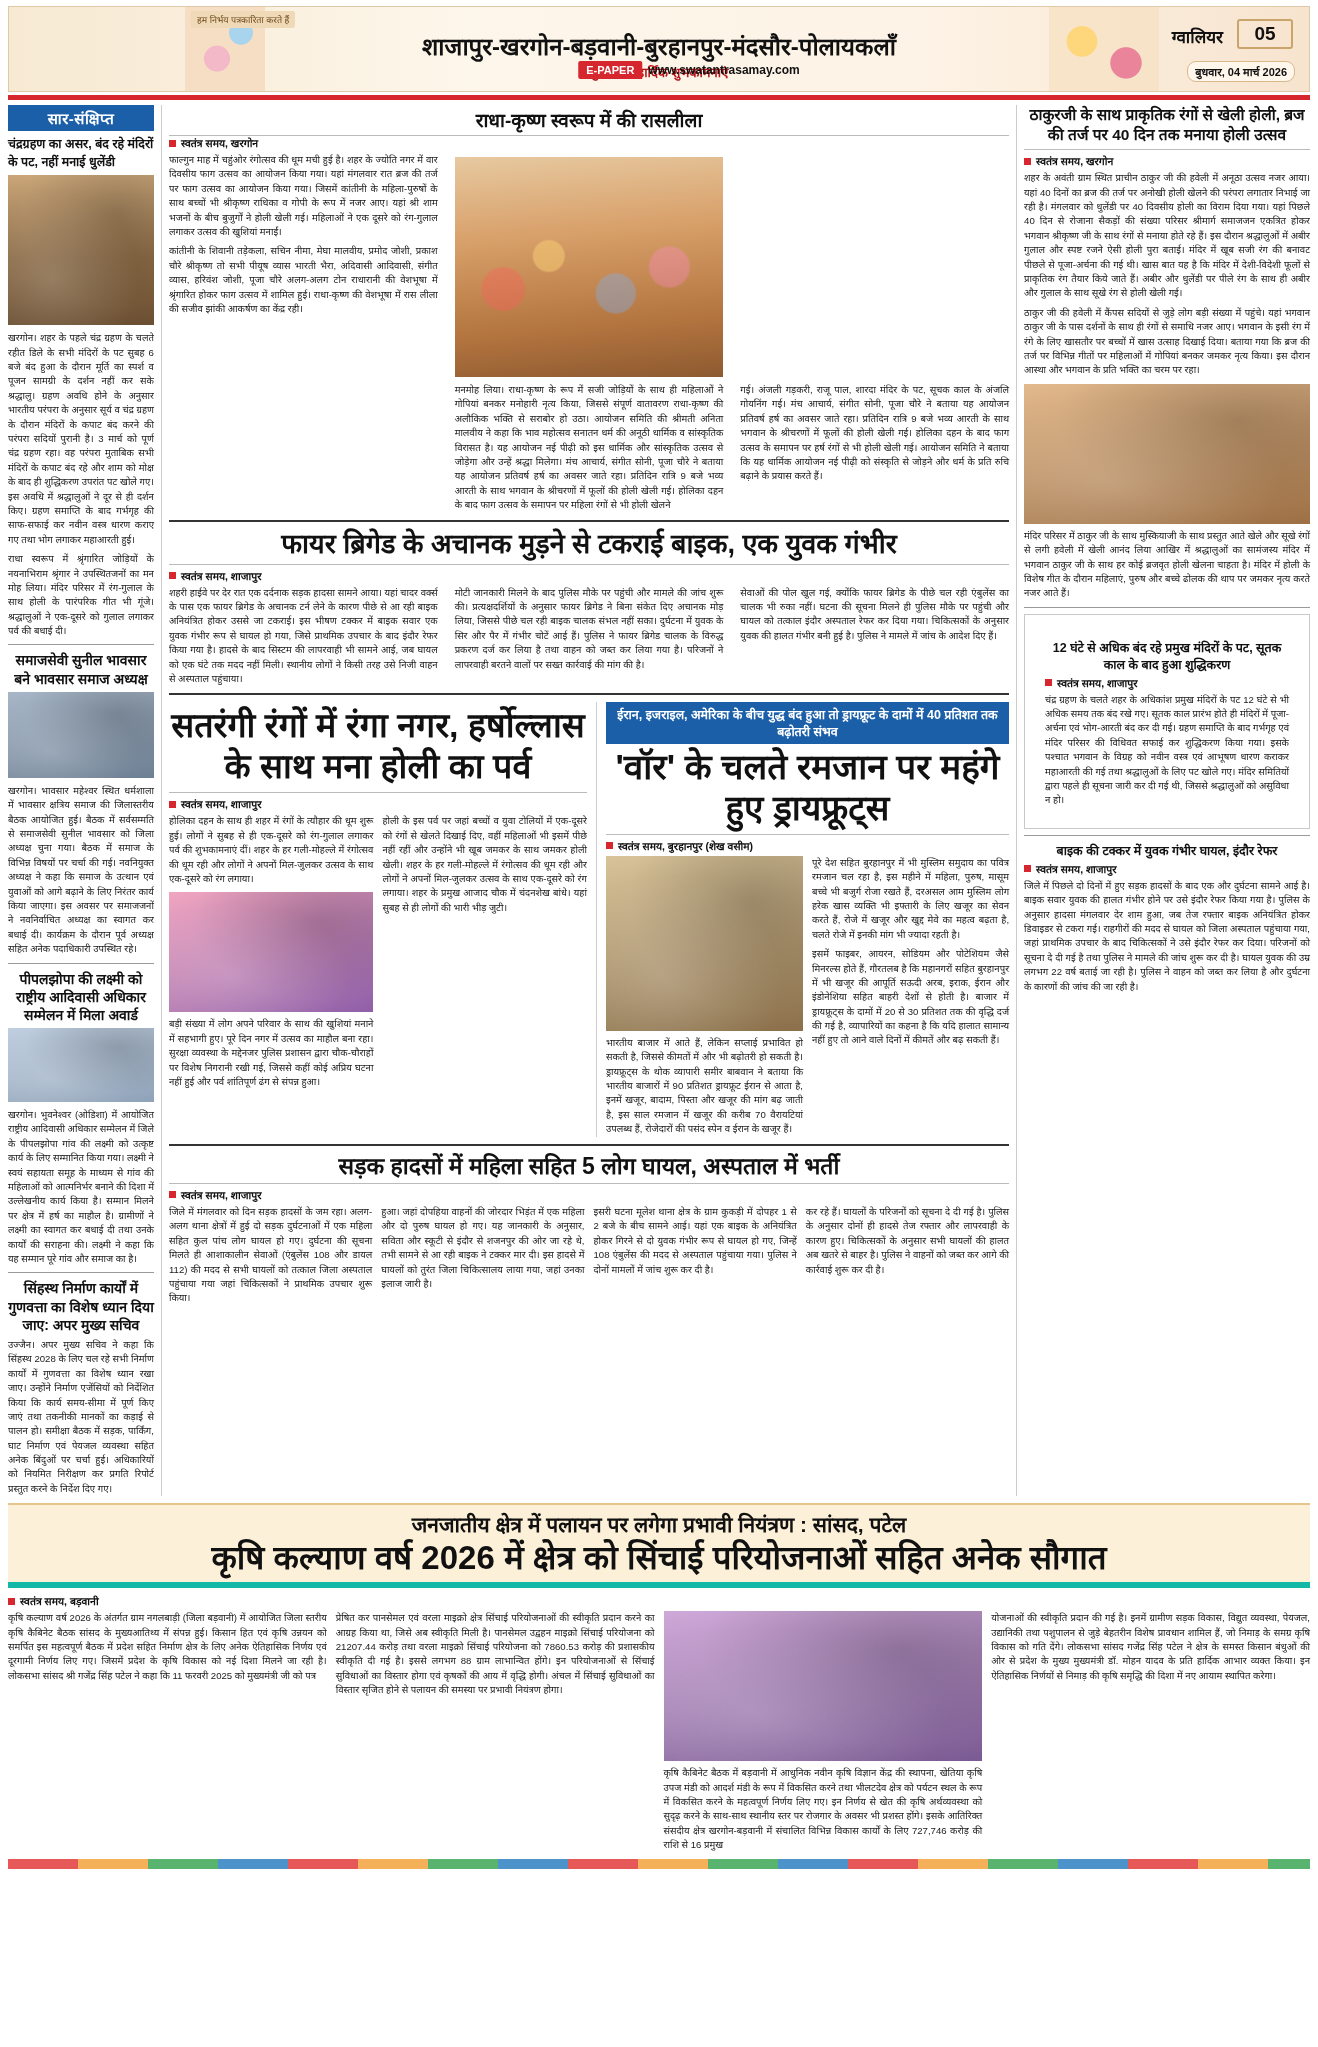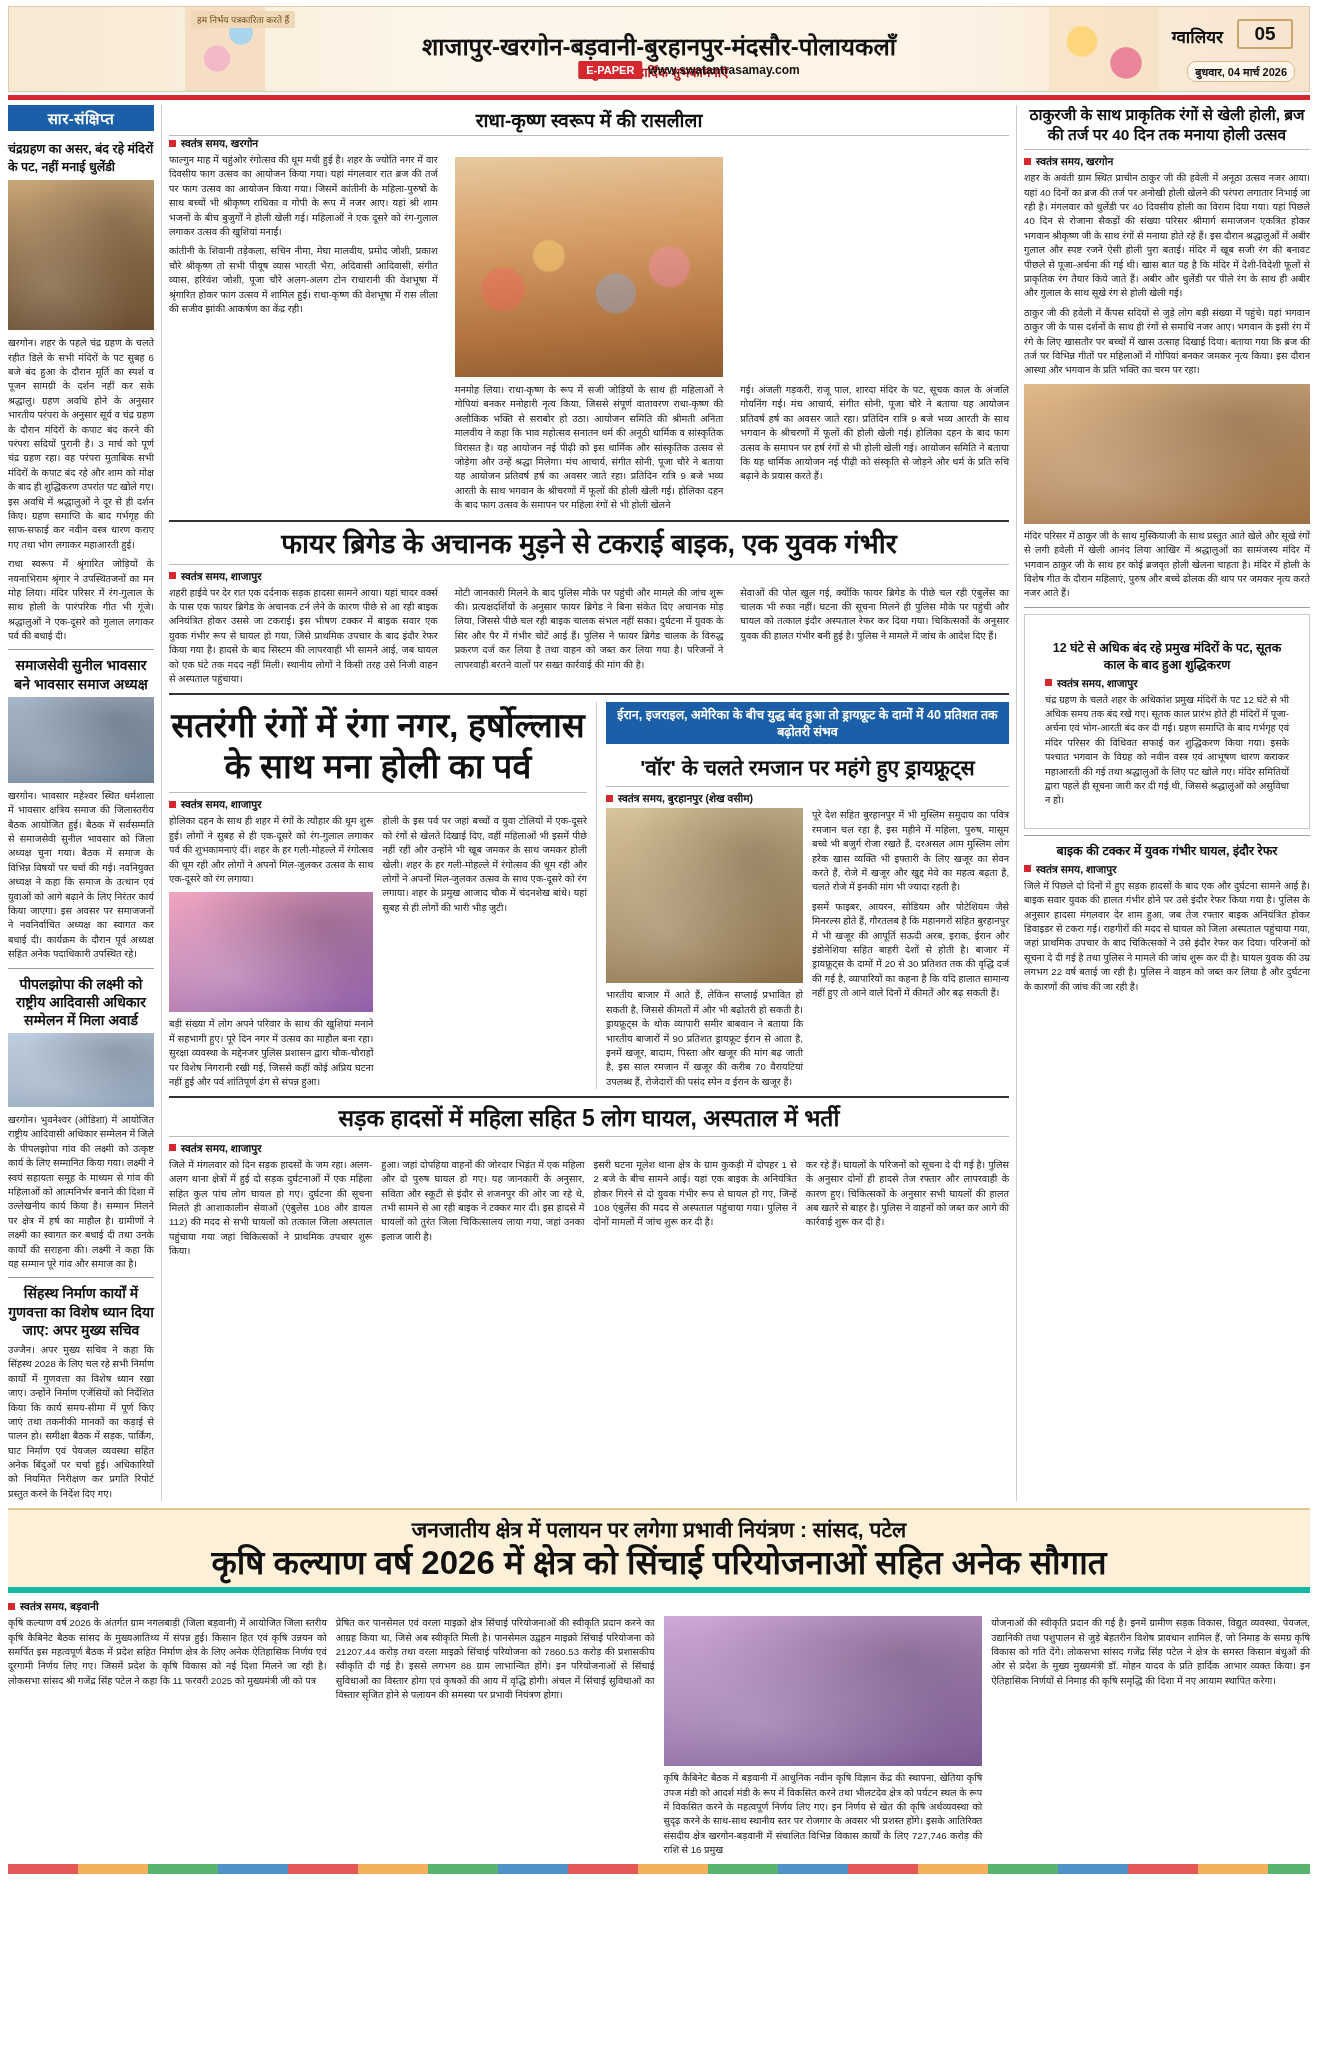--- a/index.html
+++ b/index.html
@@ -36,21 +36,21 @@
   .content { display:flex; gap:7px; margin-top:5px; }
   .col-left { width:148px; }
   .col-mid  { width:852px; }
   .col-right{ width:290px; }
 
   .rule { border-top:1px solid #bbb; }
   .vrule { border-left:1px solid #ccc; }
 
   
   .sec-head { background:#1b5fa8; color:#fff; font-size:15px; font-weight:bold; text-align:center; padding:3px 0; letter-spacing:.5px; }
-  .sec-head-wrap { position:relative; margin-bottom:5px; }
+  .sec-head-wrap { position:relative; }
   .lead-left { font-size:12.5px; font-weight:bold; line-height:1.45; color:#111; padding:4px 0; }
   .photo { background:linear-gradient(160deg,#b89a78,#7e6448); position:relative; overflow:hidden; }
   .photo.temple { background:linear-gradient(180deg,#caa679 0%, #8a6a45 55%, #6b4f32 100%); }
   .photo.group { background:linear-gradient(170deg,#a8b7c8,#6d7f93); }
   .photo.people { background:linear-gradient(170deg,#c0cfe0,#8fa2b8); }
   .photo::after{ content:""; position:absolute; inset:0; background:
       radial-gradient(ellipse at 30% 70%, rgba(255,255,255,.18), transparent 60%),
       radial-gradient(ellipse at 75% 25%, rgba(0,0,0,.18), transparent 60%); }
   .body-text { font-size:9.6px; line-height:1.5; text-align:justify; color:#1a1a1a; }
   .sub-head-l { font-size:14px; font-weight:bold; line-height:1.3; text-align:center; margin:6px 0 4px; }
@@ -66,21 +66,21 @@
   .c { flex:1; }
   .hero { height:220px; margin:4px 0 6px; background:linear-gradient(175deg,#e7c9a0 0%, #d8a06a 35%, #b3743f 75%, #8d5a30 100%); position:relative; overflow:hidden; }
   .hero::before{ content:""; position:absolute; inset:0; background:
       radial-gradient(circle at 18% 60%, rgba(255,90,90,.35) 0 8%, transparent 9%),
       radial-gradient(circle at 35% 45%, rgba(255,215,120,.45) 0 7%, transparent 8%),
       radial-gradient(circle at 60% 62%, rgba(120,180,255,.35) 0 9%, transparent 10%),
       radial-gradient(circle at 80% 50%, rgba(255,140,200,.35) 0 8%, transparent 9%); }
 
   .headline-2 { text-align:center; font-size:27px; font-weight:bold; margin:6px 0 4px; line-height:1.15; }
   .headline-3 { text-align:center; font-size:34px; font-weight:bold; line-height:1.15; margin:4px 0 6px; }
-  .headline-4 { text-align:center; font-size:21px; font-weight:bold; line-height:1.15; margin:12px 0 6px; }
+  .headline-4 { text-align:center; font-size:35px; font-weight:bold; line-height:1.15; margin:3px 0 6px; }
   .bar-blue { background:#1b5fa8; color:#fff; font-size:12.5px; font-weight:bold; text-align:center; padding:4px 8px; }
 
   .bottom-band { background:#fdf0d8; border-top:2px solid #e6c58c; border-bottom:6px solid #14b8a6; margin-top:7px; padding:5px 8px; }
   .band-kicker { text-align:center; font-size:21px; font-weight:bold; }
   .band-headline { text-align:center; font-size:33px; font-weight:bold; line-height:1.12; margin-top:2px; }
 
   .footer-strip { margin-top:6px; height:10px; background:repeating-linear-gradient(90deg,#e23b3b 0 70px,#f2a33c 70px 140px,#3aa655 140px 210px,#2f7fc1 210px 280px); opacity:.85; }
 
   
   .rc-head { font-size:15.5px; font-weight:bold; line-height:1.3; text-align:center; margin-bottom:4px; }

